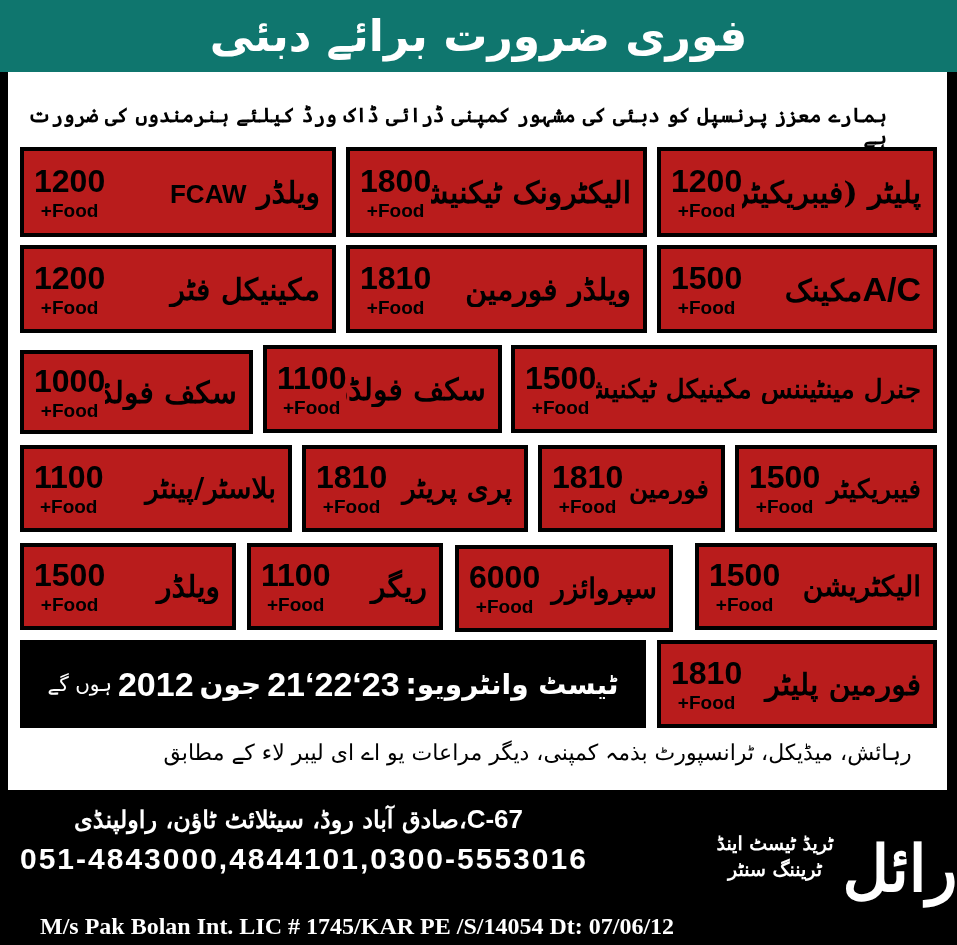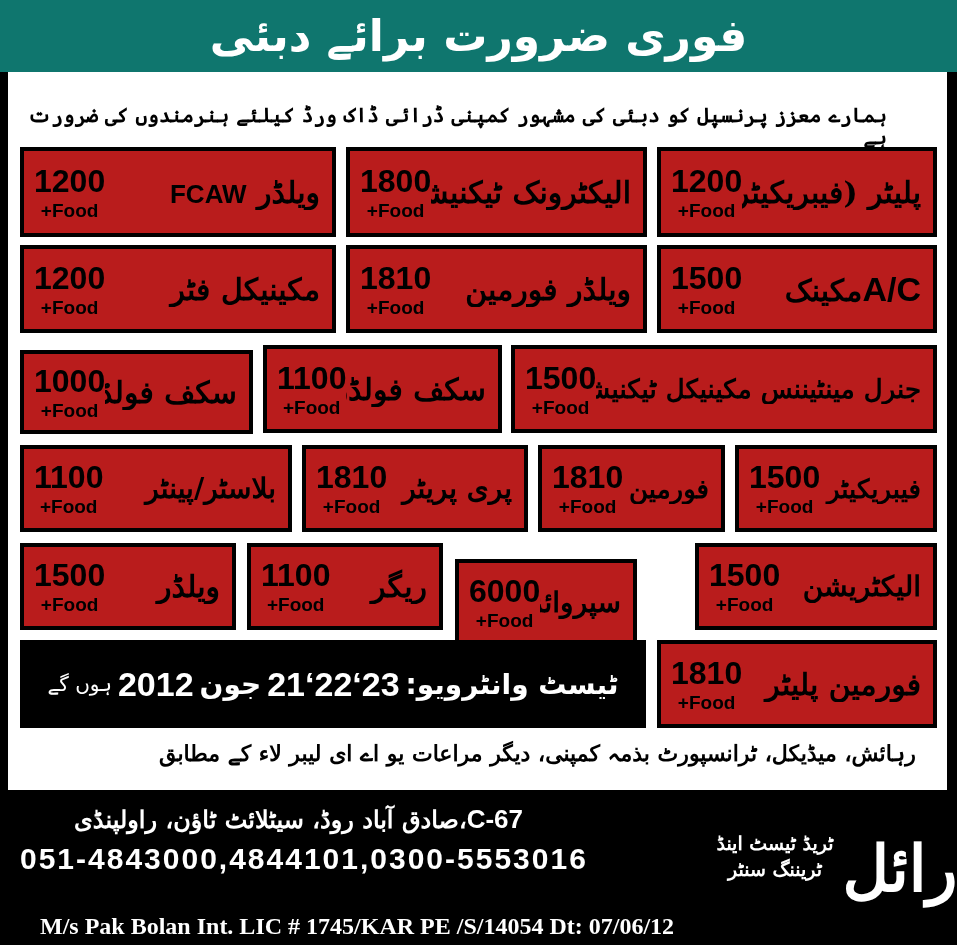--- a/index.html
+++ b/index.html
@@ -46,21 +46,21 @@
     position: absolute; left: 12px; top: 568px; width: 626px; height: 88px;
     background: #000; color: #fff; display: flex; align-items: center; justify-content: center;
     direction: rtl; font-family: "DejaVu Sans", sans-serif; font-weight: bold; font-size: 28px;
     white-space: nowrap;
   }
   .interview .dates { font-family: "Liberation Sans", sans-serif; font-size: 34px; margin: 0 6px; direction: ltr; unicode-bidi: embed; }
   .interview .small { font-size: 20px; font-weight: normal; }
 
   .benefits {
     position: absolute; left: 0; right: 0; top: 668px; height: 40px;
-    direction: rtl; text-align: center; font-family: "DejaVu Serif", serif; font-size: 22px; font-weight: bold;
+    direction: rtl; text-align: center; font-family: "DejaVu Serif", serif; font-size: 22px; font-weight: normal;
     padding-left: 120px;
   }
 
   .footer {
     position: absolute; left: 0; top: 790px; width: 773px; height: 155px; background: #000; color: #fff;
   }
   .address {
     position: absolute; right: 250px; top: 14px; direction: rtl; font-family: "DejaVu Serif", serif;
     font-weight: bold; font-size: 24px; white-space: nowrap;
   }
@@ -192,21 +192,21 @@
     <div class="title" style="font-size:28px"><span>بلاسٹر/پینٹر</span></div>
   </div>
 
   <div class="job" style="left:687px; top:471px; width:242px; height:87px;">
     <div class="pay">
       <span class="amount">1500</span>
       <span class="food">+Food</span>
     </div>
     <div class="title" style="font-size:28px"><span>الیکٹریشن</span></div>
   </div>
-  <div class="job" style="left:447px; top:487px; width:182px; height:87px;">
+  <div class="job" style="left:447px; top:473px; width:218px; height:87px;">
     <div class="pay">
       <span class="amount">6000</span>
       <span class="food">+Food</span>
     </div>
     <div class="title" style="font-size:28px"><span>سپروائزر</span></div>
   </div>
   <div class="job" style="left:239px; top:471px; width:196px; height:87px;">
     <div class="pay">
       <span class="amount">1100</span>
       <span class="food">+Food</span>

